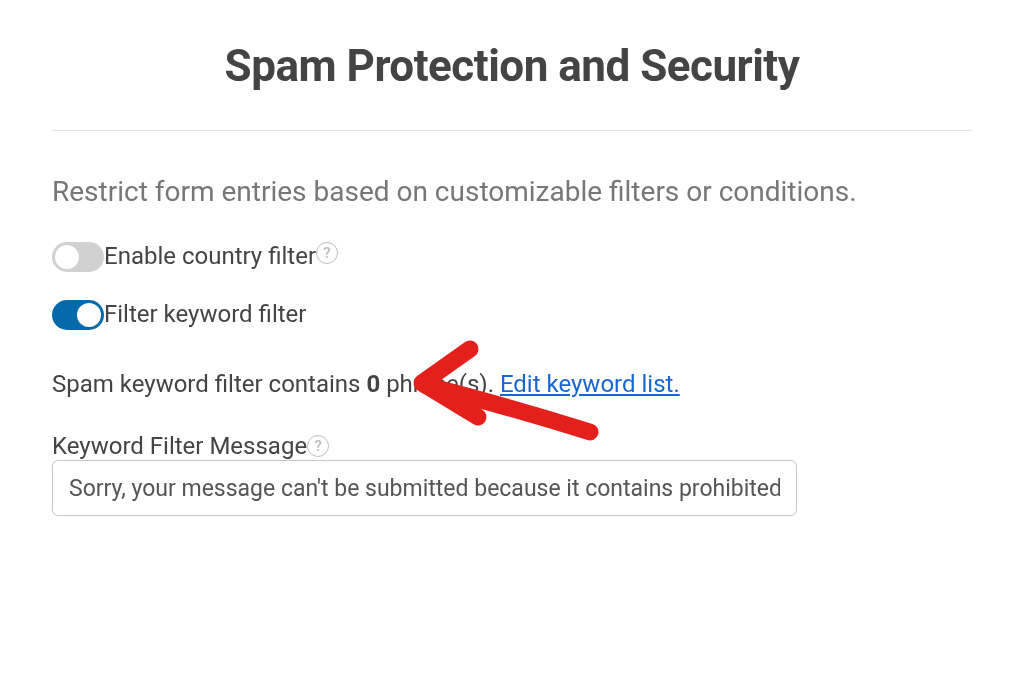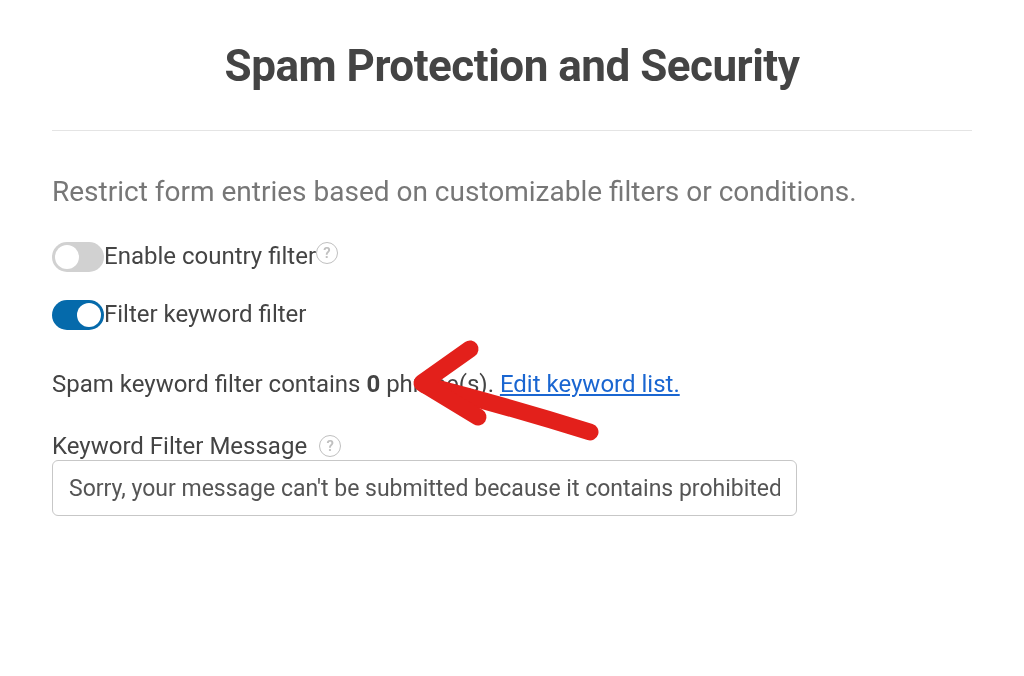--- a/index.html
+++ b/index.html
@@ -101,21 +101,21 @@
       font-weight: 700;
     }
     .edit-link {
       color: #1a66d1;
       text-decoration: underline;
       cursor: pointer;
     }
     .field-label-row {
       display: flex;
       align-items: center;
-      gap: 12px;
+      gap: 0;
     }
     .field-label {
       font-size: 24px;
       color: #444;
     }
     .text-input {
       width: 745px;
       height: 56px;
       border: 1.5px solid #c7c7c7;
       border-radius: 6px;

